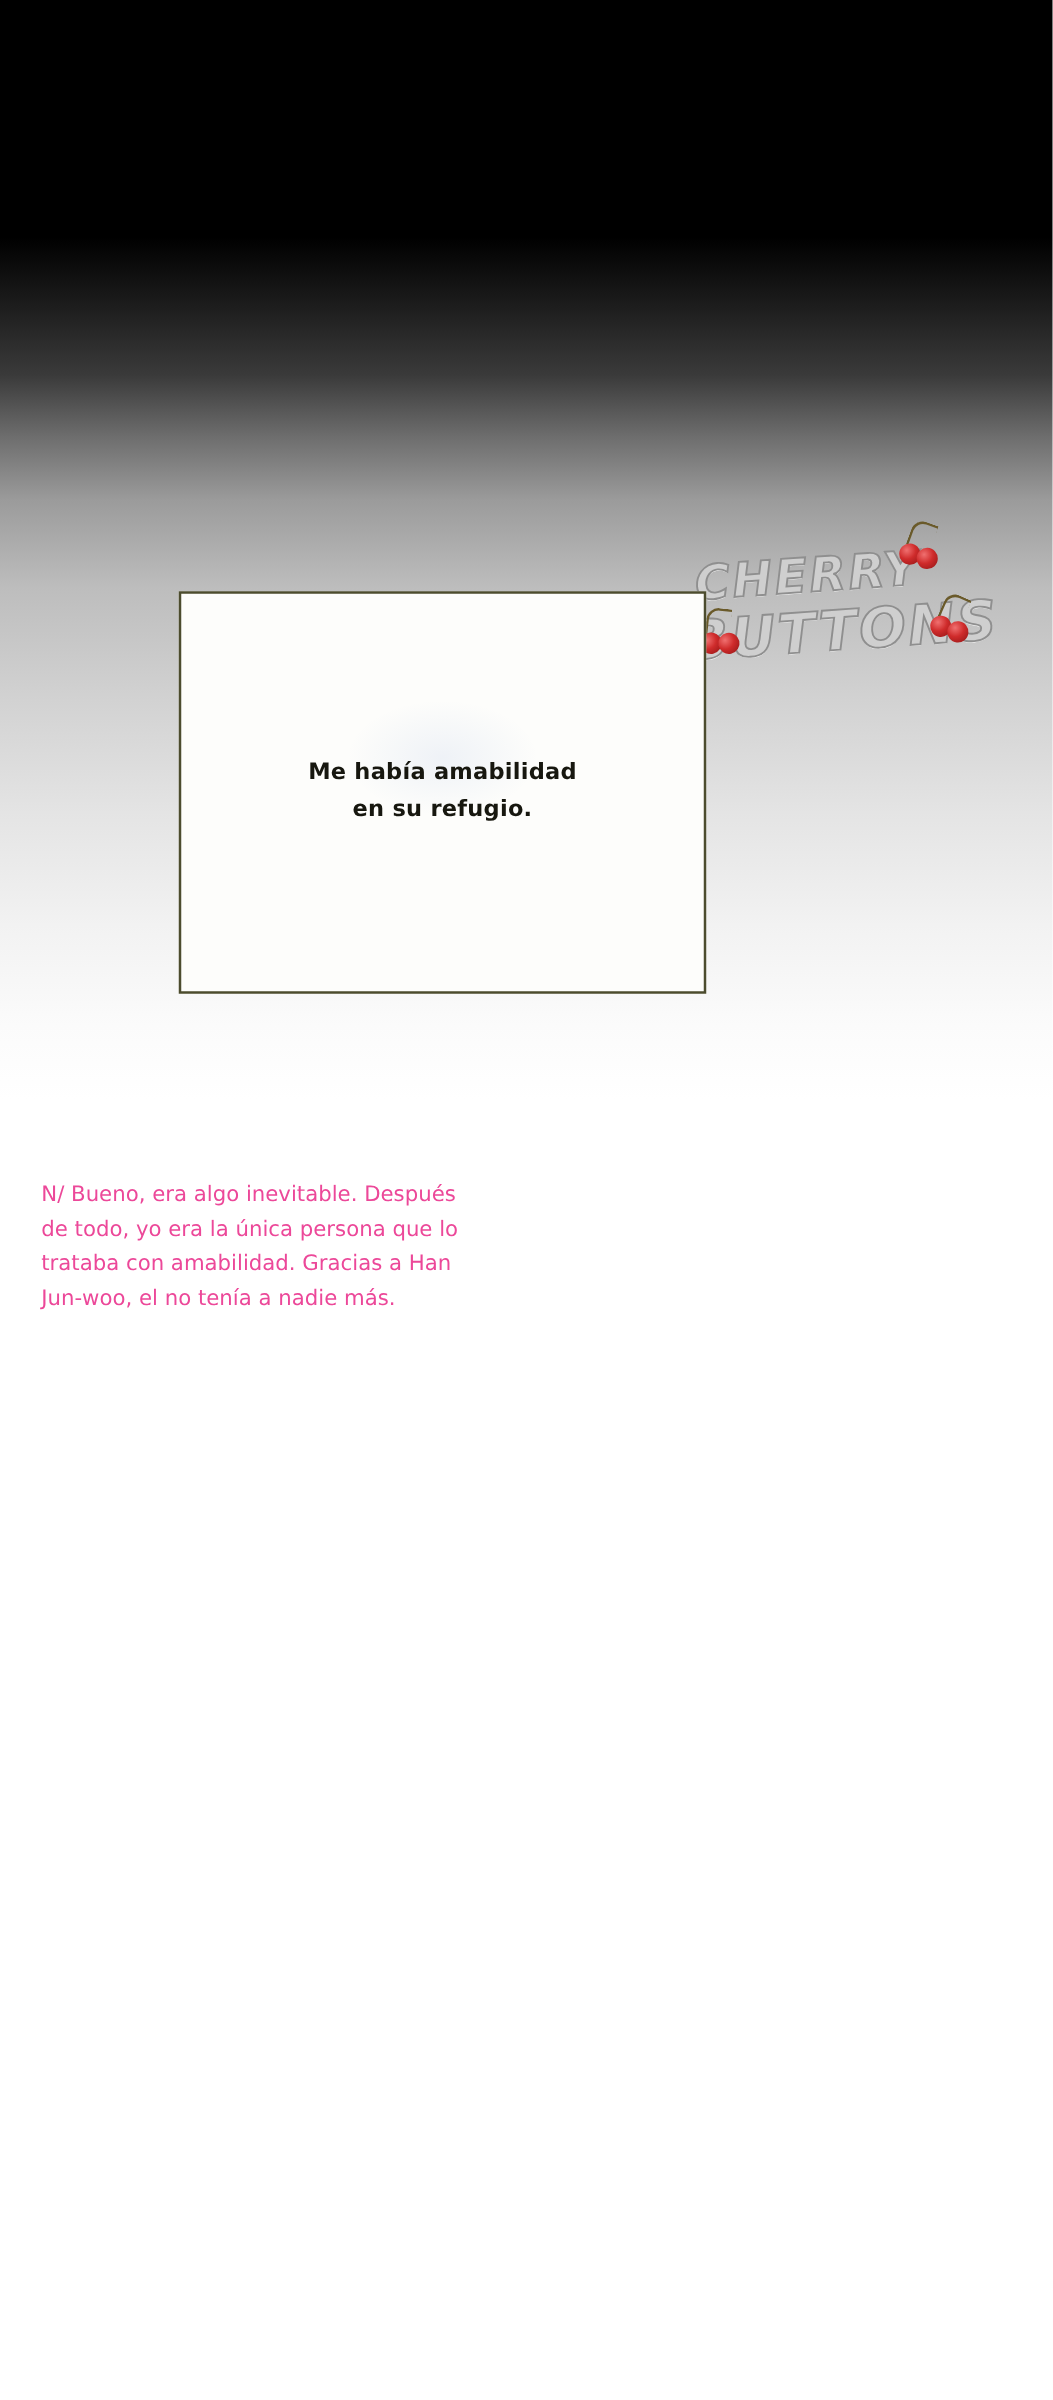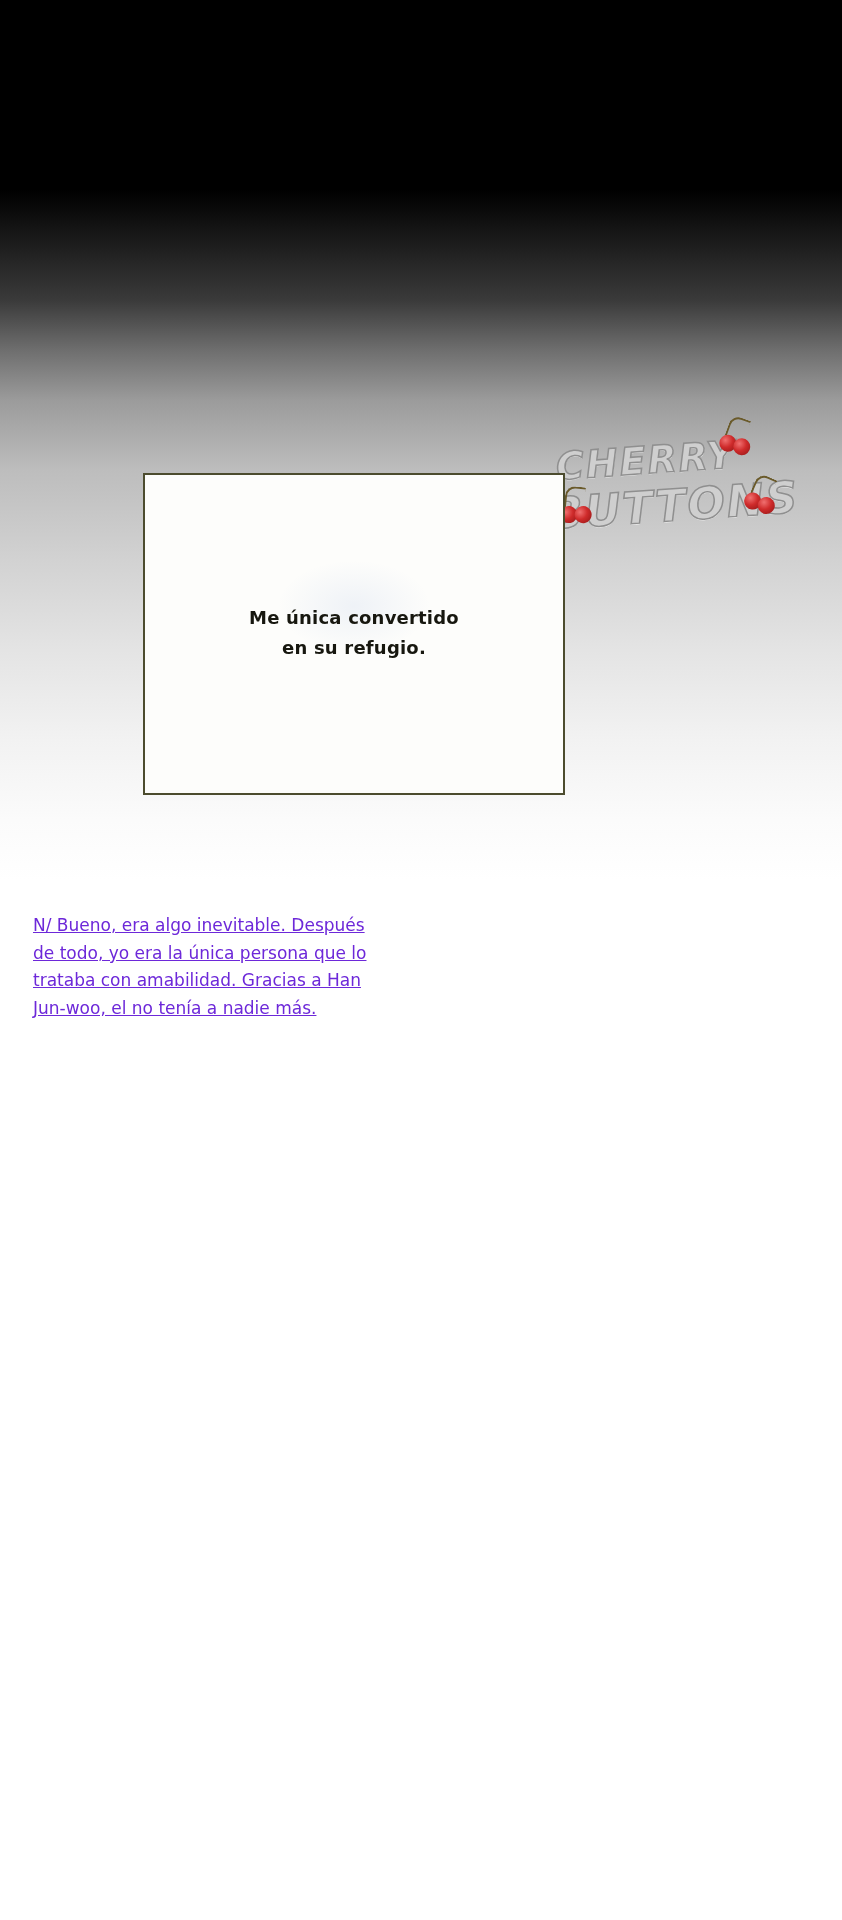--- a/index.html
+++ b/index.html
@@ -138,28 +138,27 @@
     line-height: 1.65;
     color: #17170f;
     letter-spacing: 0.2px;
     white-space: pre-line;
   }
 
   
   .narration {
     position: absolute;
     left: 33px;
-    top: 912px;
+    top: 943px;
     width: 340px;
     font-family: "DejaVu Sans", sans-serif;
     font-size: 17px;
     line-height: 1.62;
-    color: #6d28d9;
+    color: #ec4899;
     white-space: pre-line;
-    text-decoration: underline;
   }
 </style>
 </head>
 <body>
 
 <div class="page">
 
   <div class="backdrop"></div>
 
   <div class="watermark">
@@ -178,21 +177,21 @@
     </div>
     <div class="cherry c3">
       <div class="stem"></div>
       <div class="berry b1"></div>
       <div class="berry b2"></div>
     </div>
   </div>
 
   <div class="panel">
     <div class="panel-ghost"></div>
-    <div class="panel-text">Me única convertido
+    <div class="panel-text">Me había amabilidad
 en su refugio.</div>
   </div>
 
   <div class="narration">N/ Bueno, era algo inevitable. Después
 de todo, yo era la única persona que lo
 trataba con amabilidad. Gracias a Han
 Jun-woo, el no tenía a nadie más.</div>
 
 </div>
 

